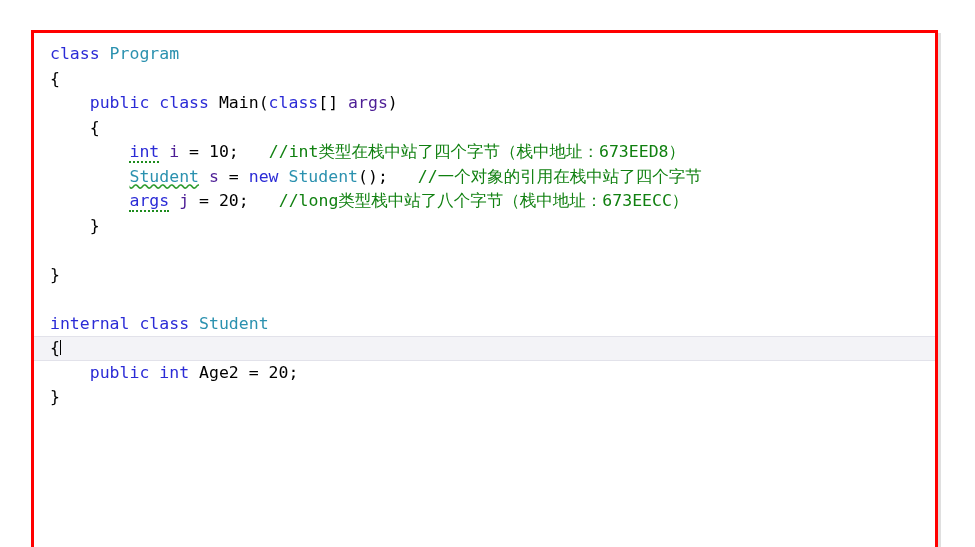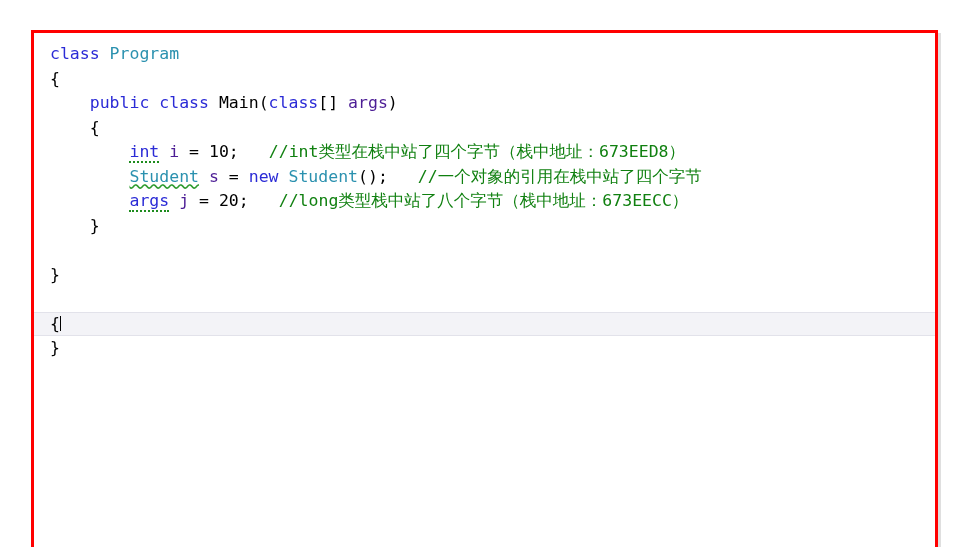--- a/index.html
+++ b/index.html
@@ -105,18 +105,20 @@
         <div class="code-line"><span class="plain">{</span></div>
         <div class="code-line"><span class="plain">    </span><span class="kw">public</span><span class="plain"> </span><span class="kw">class</span><span class="plain"> </span><span class="plain">Main</span><span class="plain">(</span><span class="kw">class</span><span class="plain">[]</span><span class="plain"> </span><span class="ident">args</span><span class="plain">)</span></div>
         <div class="code-line"><span class="plain">    </span><span class="plain">{</span></div>
         <div class="code-line"><span class="plain">        </span><span class="kw hint">int</span><span class="plain"> </span><span class="ident">i</span><span class="plain"> = </span><span class="plain">10</span><span class="plain">;</span><span class="comment">//int类型在栈中站了四个字节（栈中地址：673EED8）</span></div>
         <div class="code-line"><span class="plain">        </span><span class="type squiggle">Student</span><span class="plain"> </span><span class="ident">s</span><span class="plain"> = </span><span class="kw">new</span><span class="plain"> </span><span class="type">Student</span><span class="plain">();</span><span class="comment">//一个对象的引用在栈中站了四个字节</span></div>
         <div class="code-line"><span class="plain">        </span><span class="kw hint">args</span><span class="plain"> </span><span class="ident">j</span><span class="plain"> = </span><span class="plain">20</span><span class="plain">;</span><span class="comment">//long类型栈中站了八个字节（栈中地址：673EECC）</span></div>
         <div class="code-line"><span class="plain">    </span><span class="plain">}</span></div>
         <div class="code-line"><span class="plain"></span></div>
         <div class="code-line"><span class="plain">}</span></div>
         <div class="code-line"><span class="plain"></span></div>
+        <div class="code-line"><span class="kw">internal</span><span class="plain"> </span><span class="kw">class</span><span class="plain"> </span><span class="type">Student</span></div>
         <div class="code-line current"><span class="plain">{</span><span class="caret"></span></div>
+        <div class="code-line"><span class="plain">    </span><span class="kw">public</span><span class="plain"> </span><span class="kw">int</span><span class="plain"> </span><span class="plain">Age2</span><span class="plain"> = </span><span class="plain">20</span><span class="plain">;</span></div>
         <div class="code-line"><span class="plain">}</span></div>
       </div>
   </div>
 
 </div>
 
 </body></html>

